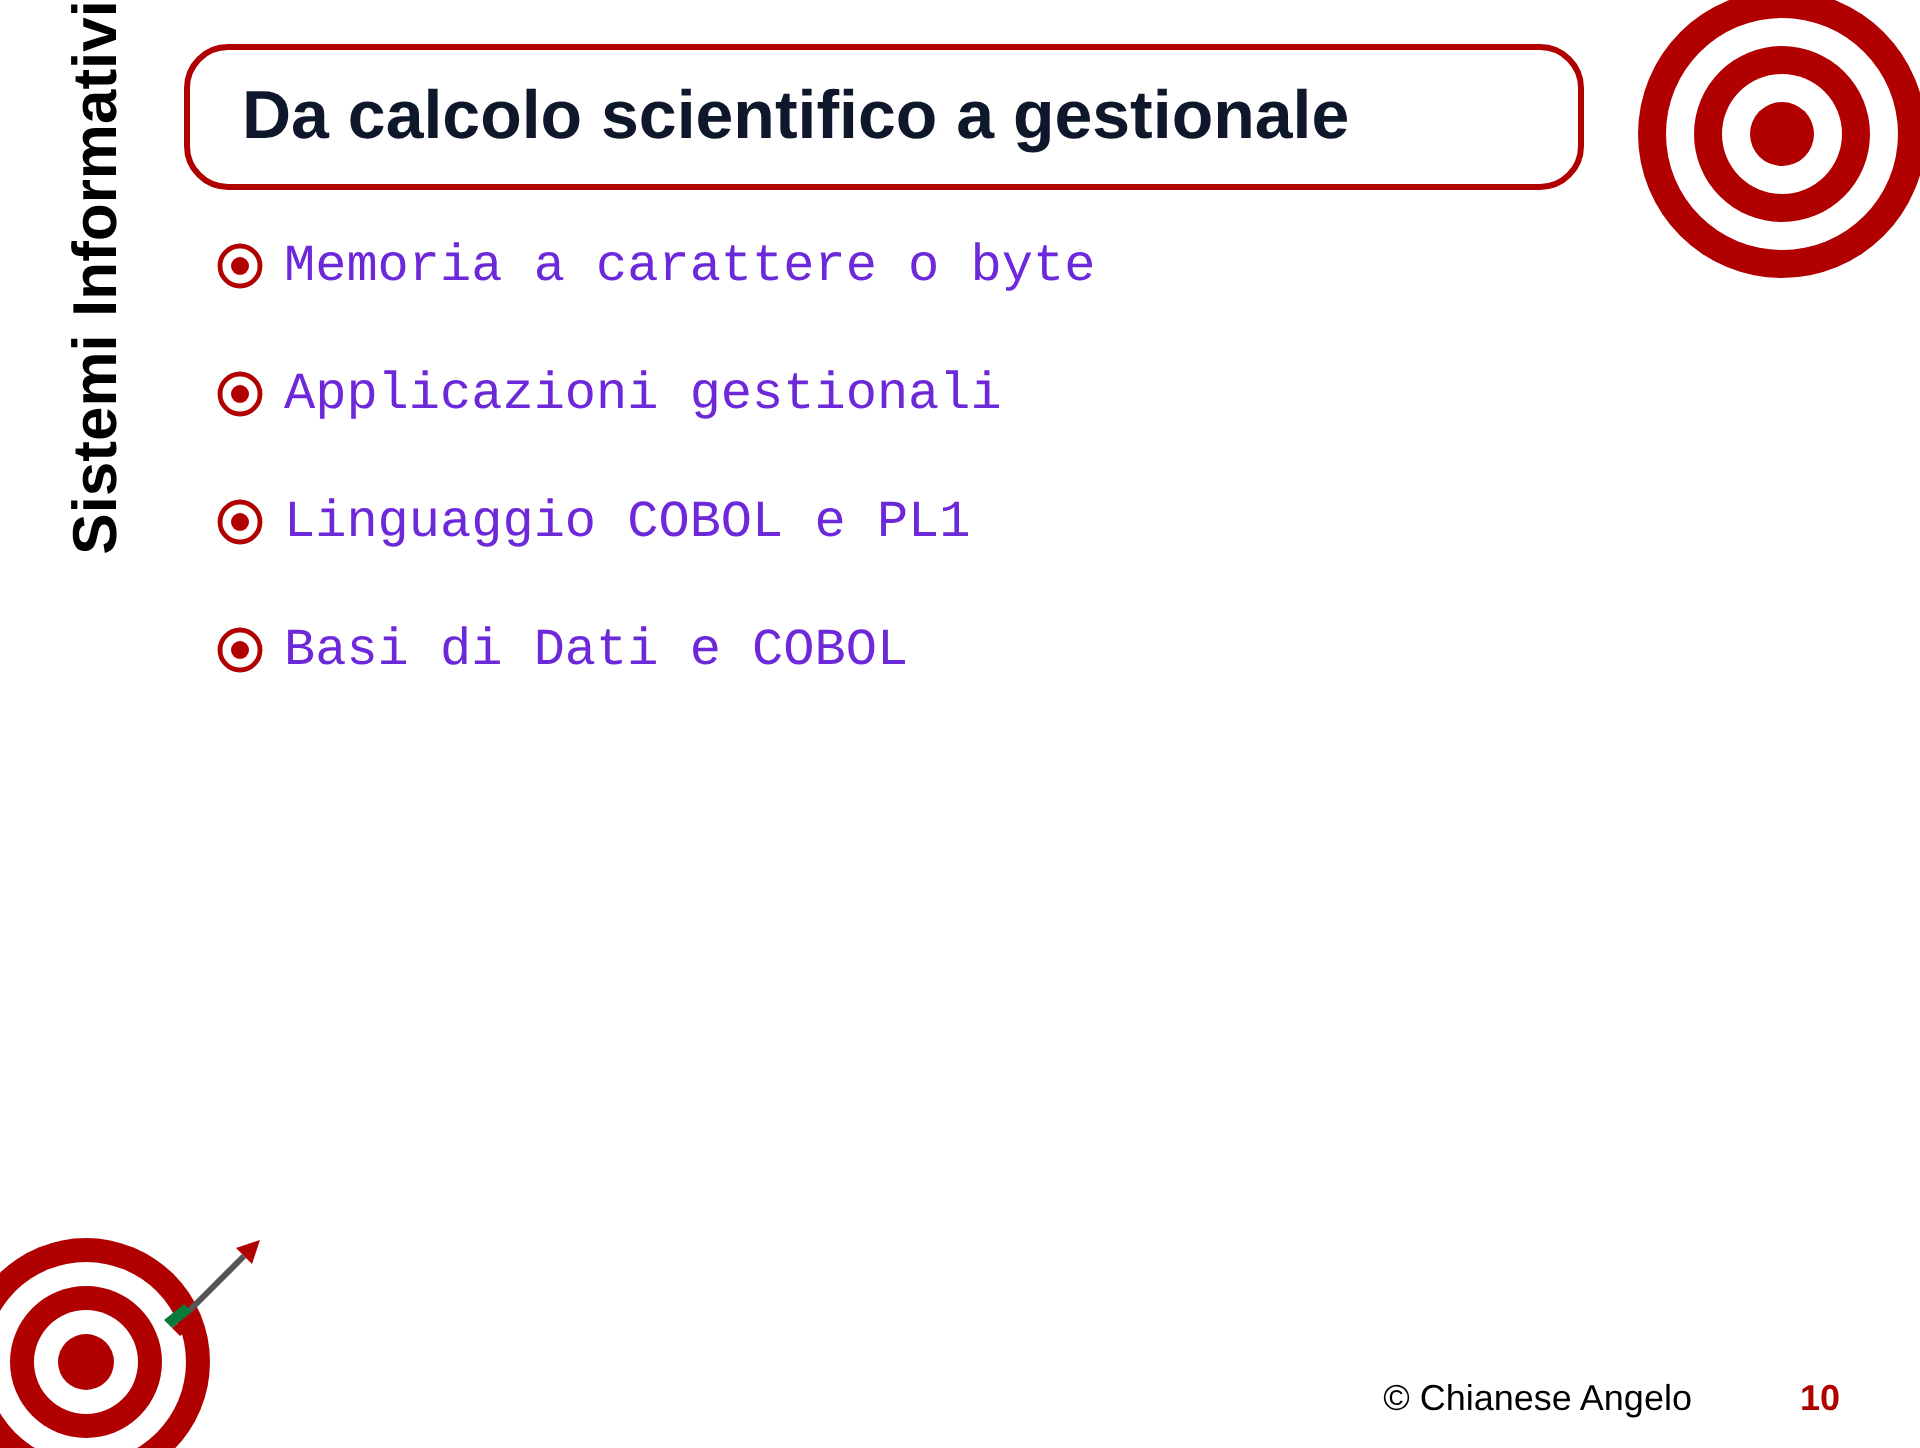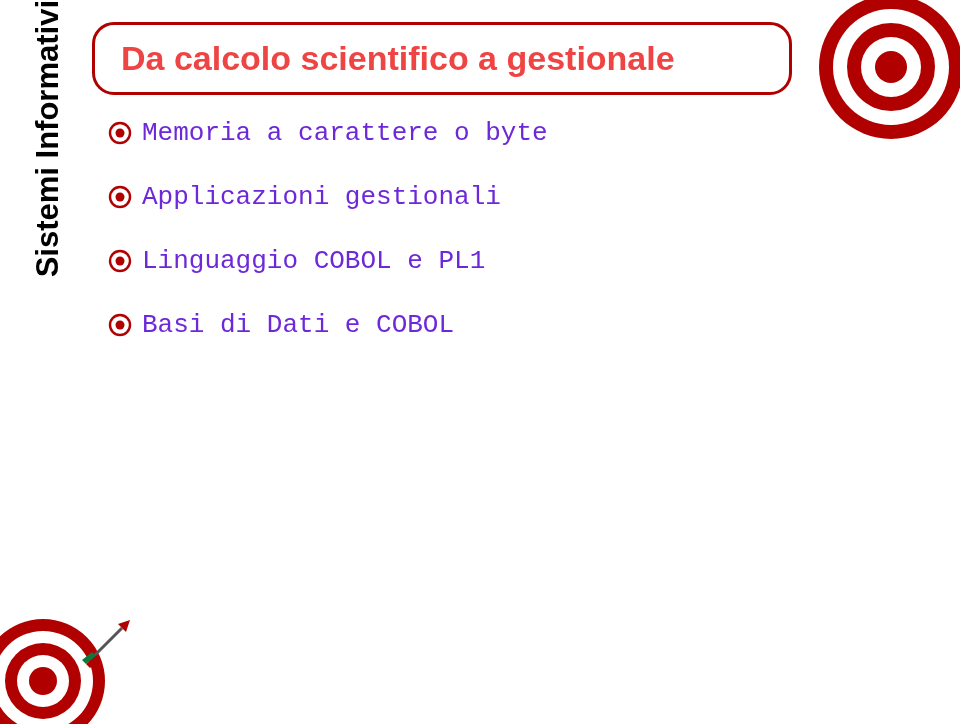--- a/index.html
+++ b/index.html
@@ -1,21 +1,21 @@
 <!DOCTYPE html>
 <html><head>
 <meta charset="utf-8">
 <style>
 * { margin:0; padding:0; box-sizing:border-box; }
 html,body { width:960px; height:724px; background:#fff; font-family:Georgia,'Times New Roman',serif; overflow:hidden; }
 .slide { position:relative; width:960px; height:724px; }
 .sidebar { position:absolute; left:24px; top:0; width:48px; height:520px; display:flex; align-items:flex-start; justify-content:center; }
 .sidebar-text { writing-mode:vertical-rl; transform:rotate(180deg); font-size:31px; font-weight:700; color:#000; letter-spacing:0px; font-family:Verdana,Arial,sans-serif; }
 .title-box { position:absolute; left:92px; top:22px; width:700px; padding:14px 26px 14px 26px; border:3px solid #b10000; border-radius:22px; }
-.title-text { font-size:34px; font-weight:700; color:#ef4444; font-family:Verdana,Arial,sans-serif; letter-spacing:0px; }
+.title-text { font-size:34px; font-weight:700; color:#0f172a; font-family:Verdana,Arial,sans-serif; letter-spacing:0px; }
 .content { position:absolute; left:108px; top:118px; width:740px; }
 .item { display:flex; align-items:center; margin-bottom:34px; }
 .bullet { width:24px; height:24px; margin-right:10px; flex-shrink:0; }
 .bullet svg { display:block; }
 .btxt { font-size:26px; color:#6d28d9; font-family:Liberation Mono, monospace; }
 .target-top { position:absolute; right:-6px; top:-8px; width:150px; height:150px; }
 .target-bottom { position:absolute; left:-22px; bottom:-22px; width:130px; height:130px; }
 .dart { position:absolute; left:82px; bottom:56px; width:60px; height:60px; }
 .footer { position:absolute; right:40px; bottom:14px; display:flex; align-items:baseline; gap:54px; }
 .copyright { font-size:18px; color:#000; font-family:Verdana,Arial,sans-serif; }
@@ -95,14 +95,18 @@
 
   <div class="dart">
     <svg viewBox="0 0 60 60">
       <line x1="8" y1="52" x2="40" y2="20" stroke="#555" stroke-width="3"></line>
       <polygon points="36,16 48,12 44,24" fill="#b10000"></polygon>
       <polygon points="4,56 14,48 10,44 0,52" fill="#0a7a3a"></polygon>
       <polygon points="4,56 14,48 18,52 8,60" fill="#b10000"></polygon>
     </svg>
   </div>
 
+  <div class="footer">
+    <span class="copyright">© Chianese Angelo</span>
+    <span class="pagenum">10</span>
+  </div>
 
 </div>
 
 </body></html>

